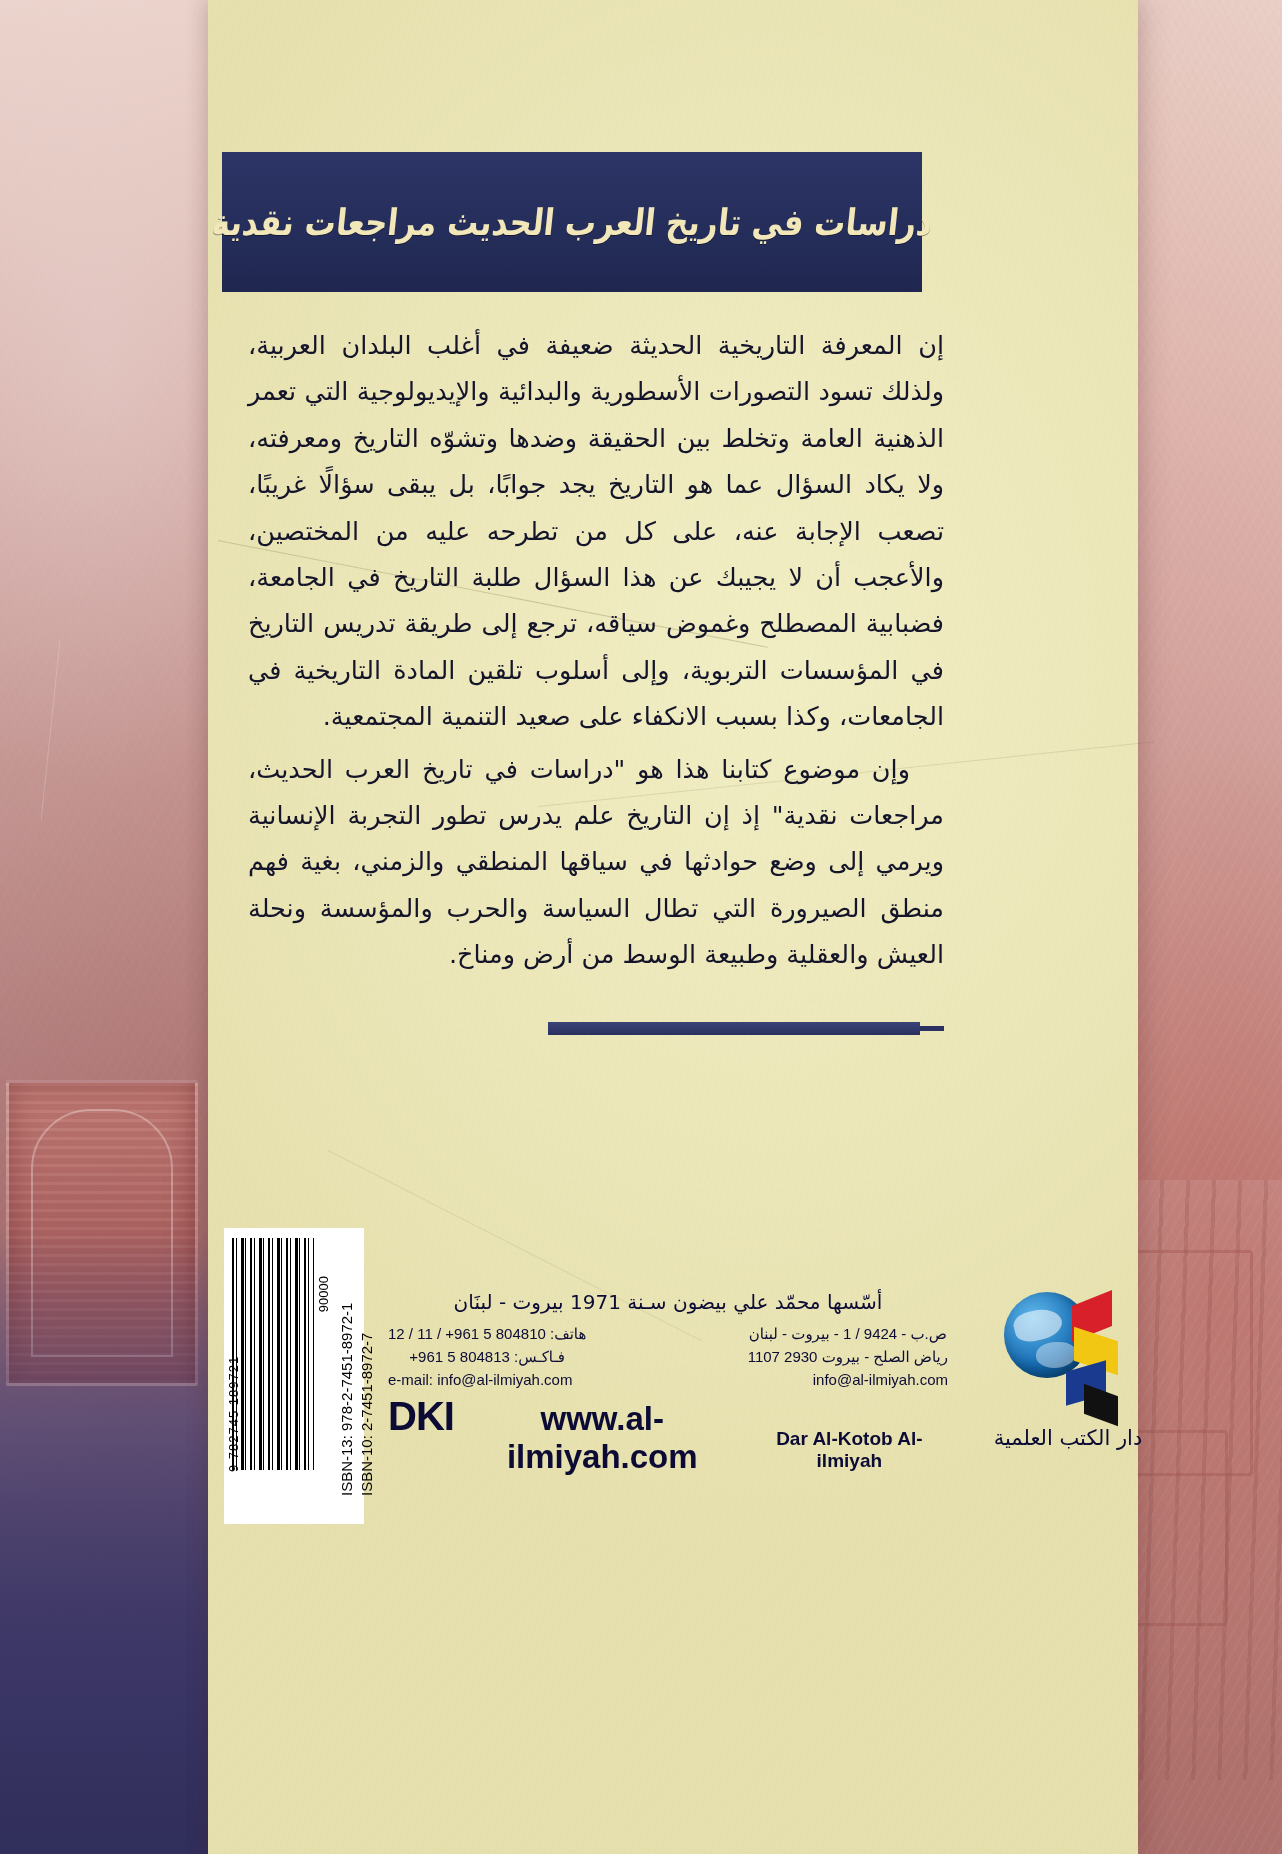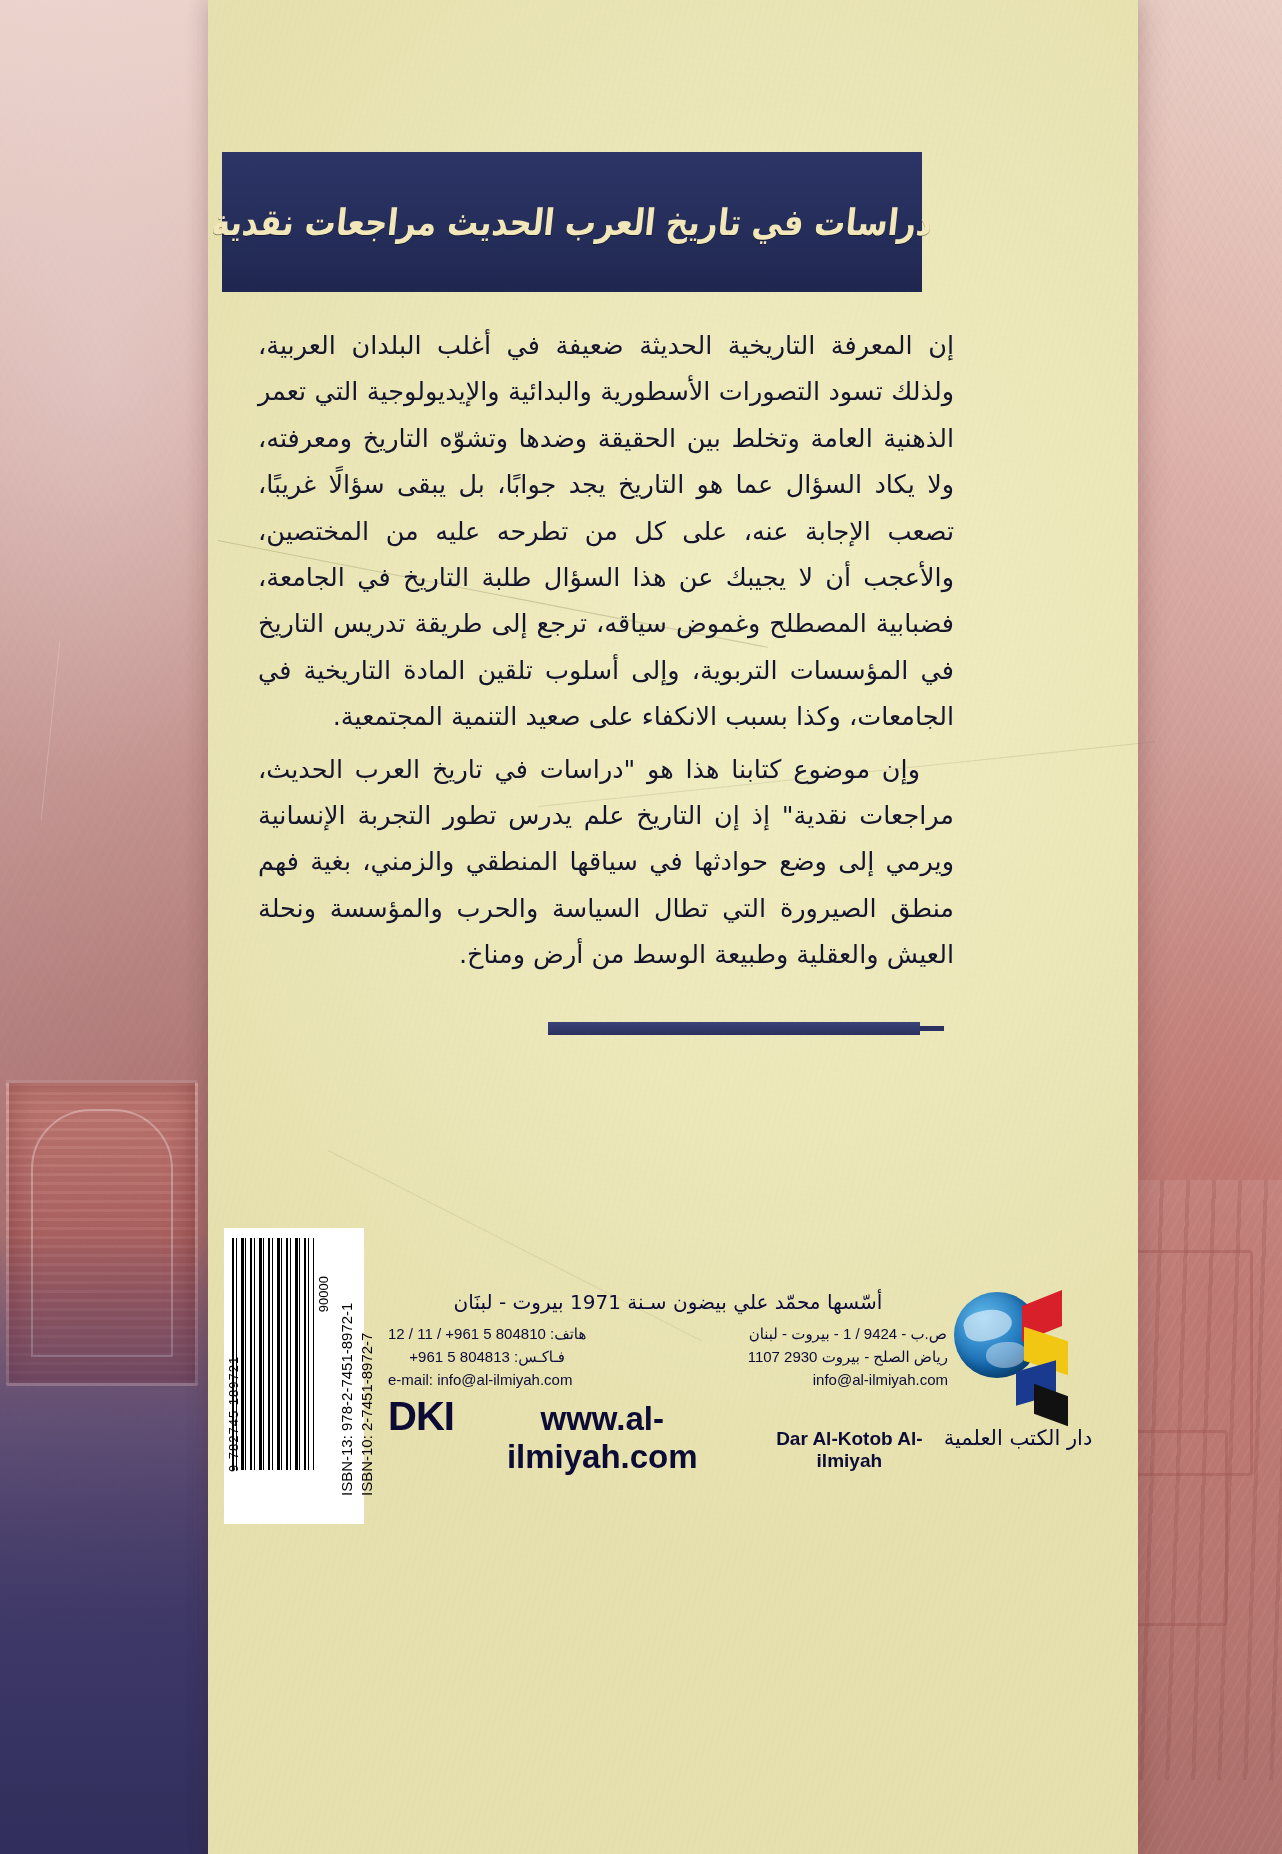--- a/index.html
+++ b/index.html
@@ -144,21 +144,21 @@
     letter-spacing: .5px;
     transform: skewX(-6deg) scaleY(1.18);
     text-shadow: 0 1px 0 rgba(0,0,0,.4);
     white-space: nowrap;
     font-family: "DejaVu Sans", "Liberation Sans", sans-serif;
   }
 
   
   .blurb {
     position: absolute;
-    left: 50px;
+    left: 40px;
     top: 322px;
     width: 696px;
     color: #14142a;
     font-size: 25.5px;
     line-height: 1.82;
     text-align: justify;
     text-align-last: right;
     font-family: "DejaVu Sans", "Liberation Sans", sans-serif;
   }
   .blurb p { margin: 0 0 6px 0; }
@@ -303,21 +303,21 @@
     font-size: 19px;
     font-weight: bold;
     color: #0b0b35;
     align-self: flex-end;
     padding-bottom: 4px;
   }
 
   
   .logo {
     position: absolute;
-    left: 730px;
+    left: 780px;
     top: 1286px;
     width: 160px;
     height: 180px;
   }
   .globe {
     position: absolute;
     left: 16px; top: 6px;
     width: 86px; height: 86px;
     border-radius: 50%;
     background: radial-gradient(circle at 34% 30%, #5fb7ea, #1268b0 62%, #0b4a85 100%);

